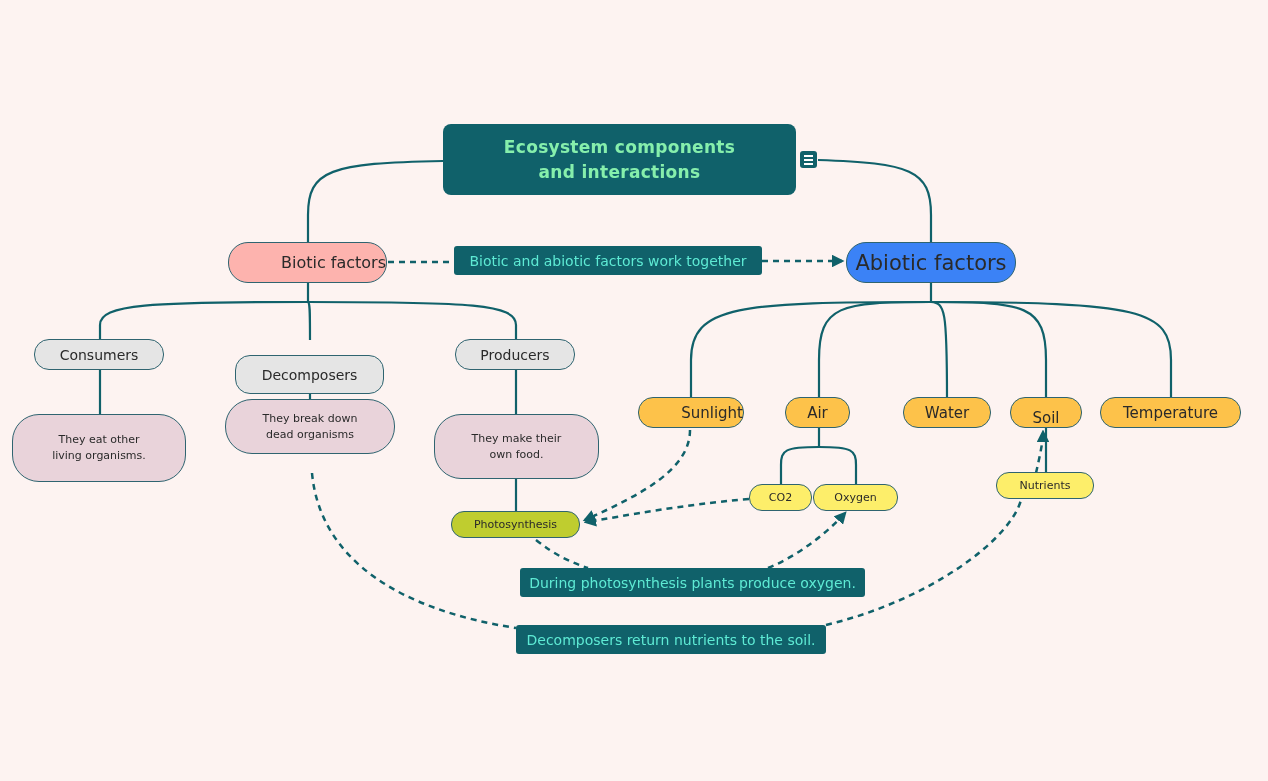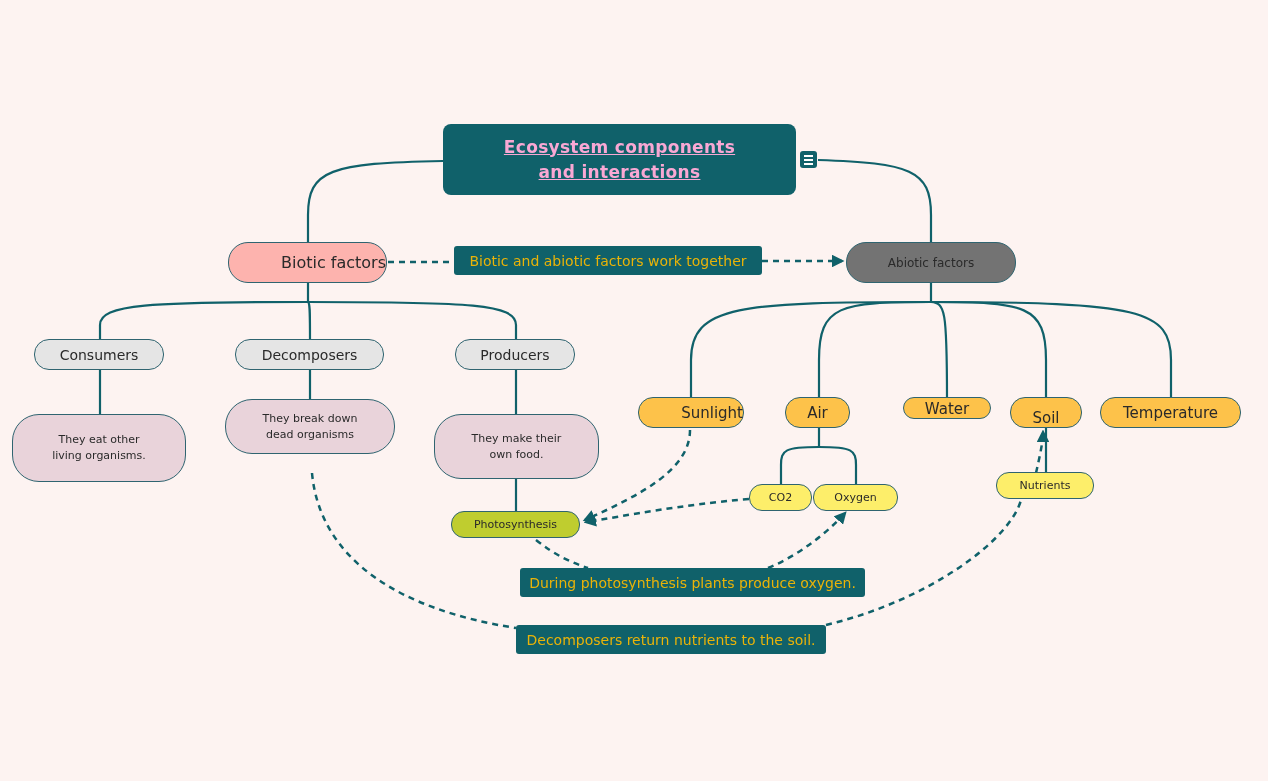--- a/index.html
+++ b/index.html
@@ -1,27 +1,27 @@
 <!DOCTYPE html>
 <html><head>
 <meta charset="utf-8">
 <style>
   html, body { margin:0; padding:0; }
   body { width:1268px; height:781px; background:#fdf3f1; position:relative; overflow:hidden; font-family:"DejaVu Sans", sans-serif; }
   svg.links { position:absolute; left:0; top:0; width:1268px; height:781px; }
   .node { position:absolute; box-sizing:border-box; display:flex; align-items:center; justify-content:center; text-align:center; border:1px solid #2f6470; color:#2a2a2a; }
-  .central { background:#10616a; color:#f9a8d4; font-weight:bold; font-size:17px; line-height:25px; border-radius:8px; border:none; letter-spacing:0.3px;text-decoration:underline; }
+  .central { background:#10616a; color:#86efac; font-weight:bold; font-size:17px; line-height:25px; border-radius:8px; border:none; letter-spacing:0.3px; }
   .biotic { background:#fdb3ae; font-size:16px; border-radius:20px;justify-content:flex-end; }
-  .abiotic { background:#737373; font-size:12px; border-radius:20px; }
+  .abiotic { background:#3b82f6; font-size:21px; border-radius:20px; }
   .pink { background:#e5e5e5; font-size:14px; border-radius:15px; }
   .pinkdesc { background:#e9d3da; font-size:11px; line-height:16px; border-radius:27px; }
   .orange { background:#fdc24a; font-size:15px; border-radius:15px; }
   .yellow { background:#fdee6a; font-size:11px; border-radius:13px; }
   .green { background:#bfcd2f; font-size:11px; border-radius:13px; }
-  .label { position:absolute; background:#10616a; color:#eab308; font-size:14px; border-radius:3px; display:flex; align-items:center; justify-content:center; white-space:nowrap; box-sizing:border-box; }
+  .label { position:absolute; background:#10616a; color:#5eead4; font-size:14px; border-radius:3px; display:flex; align-items:center; justify-content:center; white-space:nowrap; box-sizing:border-box; }
   .menu-btn { position:absolute; left:800px; top:151px; width:17px; height:17px; background:#10616a; border-radius:3px; display:flex; flex-direction:column; justify-content:center; align-items:center; gap:2px; }
   .menu-btn span { display:block; width:9px; height:2px; background:#fff; }
 </style>
 </head>
 <body>
 
 <svg class="links" viewBox="0 0 1268 781">
   <defs>
     <marker id="arr" viewBox="0 0 10 10" refX="8" refY="5" markerWidth="5" markerHeight="5" orient="auto">
       <path d="M0,0 L10,5 L0,10 z" fill="#10616a"></path>
@@ -77,21 +77,21 @@
 <div class="node biotic" style="left:228px;top:242px;width:159px;height:41px;">
   <span>Biotic factors</span>
 </div>
 <div class="node abiotic" style="left:846px;top:242px;width:170px;height:41px;">
   <span>Abiotic factors</span>
 </div>
 
 <div class="node pink" style="left:34px;top:339px;width:130px;height:31px;">
   <span>Consumers</span>
 </div>
-<div class="node pink" style="left:235px;top:339px;width:149px;height:31px;">
+<div class="node pink" style="left:235px;top:355px;width:149px;height:39px;">
   <span>Decomposers</span>
 </div>
 <div class="node pink" style="left:455px;top:339px;width:120px;height:31px;">
   <span>Producers</span>
 </div>
 
 <div class="node pinkdesc" style="left:12px;top:414px;width:174px;height:68px;white-space:pre-line;">
   <span>They eat other
 living organisms.</span>
 </div>
@@ -107,21 +107,21 @@
 <div class="node green" style="left:451px;top:511px;width:129px;height:27px;">
   <span>Photosynthesis</span>
 </div>
 
 <div class="node orange" style="left:638px;top:397px;width:106px;height:31px;justify-content:flex-end;">
   <span>Sunlight</span>
 </div>
 <div class="node orange" style="left:785px;top:397px;width:65px;height:31px;">
   <span>Air</span>
 </div>
-<div class="node orange" style="left:903px;top:397px;width:88px;height:22px;align-items:flex-end;">
+<div class="node orange" style="left:903px;top:397px;width:88px;height:31px;">
   <span>Water</span>
 </div>
 <div class="node orange" style="left:1010px;top:397px;width:72px;height:31px;align-items:flex-end;">
   <span>Soil</span>
 </div>
 <div class="node orange" style="left:1100px;top:397px;width:141px;height:31px;">
   <span>Temperature</span>
 </div>
 
 <div class="node yellow" style="left:749px;top:484px;width:63px;height:27px;">

